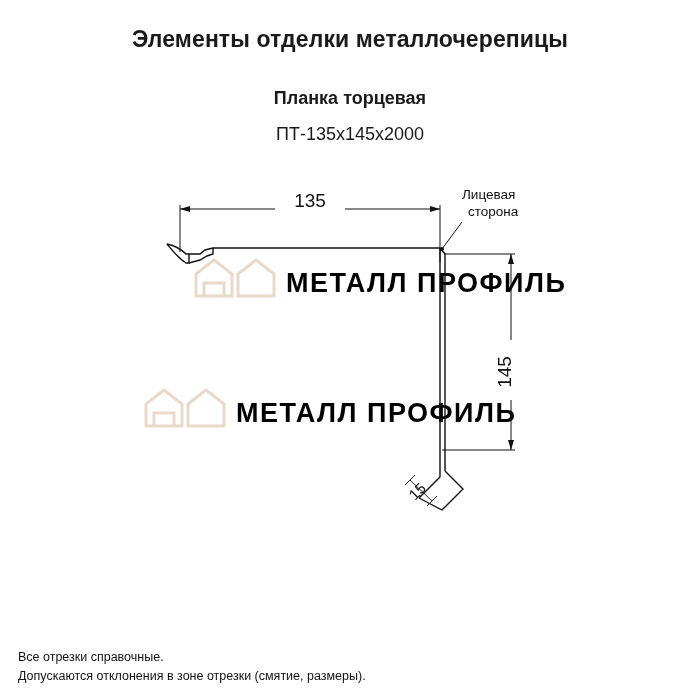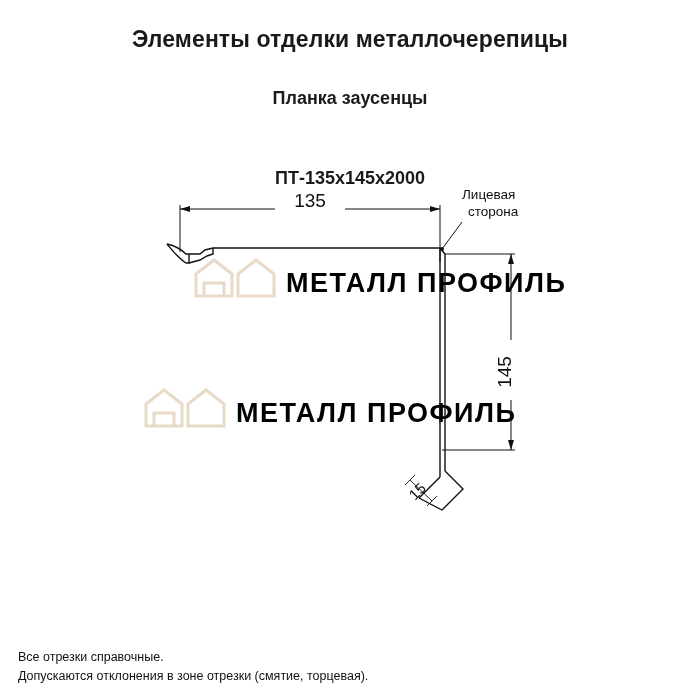--- a/index.html
+++ b/index.html
@@ -40,22 +40,21 @@
     font-size: 18px;
     font-weight: bold;
   }
   .code {
     position: absolute;
     top: 124px;
     left: 0;
     width: 700px;
     text-align: center;
     font-size: 18px;
-    font-weight: bold;
-    margin-top: 44px;
+    font-weight: normal;
   }
   .drawing {
     position: absolute;
     top: 150px;
     left: 0;
     width: 561px;
     height: 420px;
   }
   .watermark {
     position: absolute;
@@ -99,21 +98,21 @@
     font-size: 13.5px;
     fill: #111;
   }
 </style>
 </head>
 <body>
 
 <div class="page">
 
   <div class="title">Элементы отделки металлочерепицы</div>
-  <div class="subtitle">Планка заусенцы</div>
+  <div class="subtitle">Планка торцевая</div>
   <div class="code">ПТ-135x145x2000</div>
 
   <div class="watermark" style="top:250px; left:190px;">
     <svg width="420" height="60" viewBox="0 0 420 60">
       <g class="wm-house">
         <path d="M6 46 L6 24 L24 10 L42 24 L42 46 Z"></path>
         <path d="M48 46 L48 24 L66 10 L84 24 L84 46 Z"></path>
         <path d="M14 46 L14 33 L34 33 L34 46"></path>
       </g>
       <text class="wm-text" x="96" y="42">МЕТАЛЛ ПРОФИЛЬ</text>
@@ -180,16 +179,16 @@
         <circle cx="442" cy="99" r="2" fill="#111"></circle>
         <text class="labeltext" x="462" y="49">Лицевая</text>
         <text class="labeltext" x="468" y="66">сторона</text>
       </g>
 
     </svg>
   </div>
 
   <div class="footer">
     <div>Все отрезки справочные.</div>
-    <div>Допускаются отклонения в зоне отрезки (смятие, торцевая).</div>
+    <div>Допускаются отклонения в зоне отрезки (смятие, размеры).</div>
   </div>
 
 </div>
 
 </body></html>

